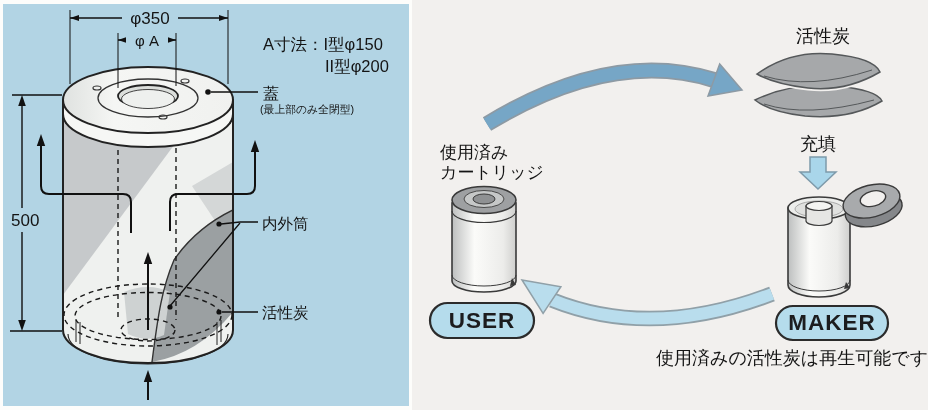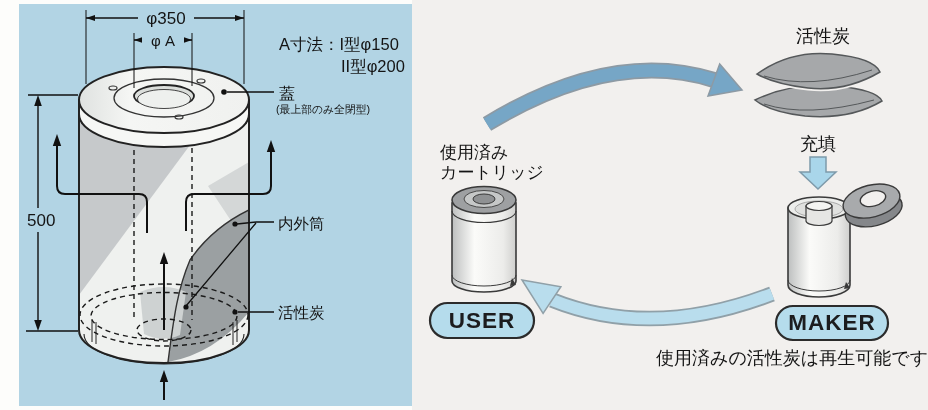--- a/index.html
+++ b/index.html
@@ -2,21 +2,21 @@
 <html><head>
 <meta charset="utf-8">
 <style>
   html,body{margin:0;padding:0;background:#ffffff;}
   .stage{
     position:relative;width:928px;height:410px;overflow:hidden;
     background:#fdfdfb;
     font-family:"Liberation Sans","DejaVu Sans",sans-serif;
   }
   .panel{position:absolute;top:0;height:410px;}
-  .panel-left{left:16px;width:412px;}
+  .panel-left{left:0;width:412px;}
   .panel-right{left:412px;width:516px;}
   svg{display:block;}
   svg text{fill:#141414;}
   .dim-text{font-size:17px;}
   .spec-text{font-size:16.5px;}
   .jp-label{font-size:15.5px;}
   .jp-small{font-size:10.8px;}
   .jp-right{font-size:18px;}
   .badge-text{font-size:22.5px;font-weight:bold;letter-spacing:1px;fill:#1c1c1e;}
   .caption-text{font-size:18px;}

